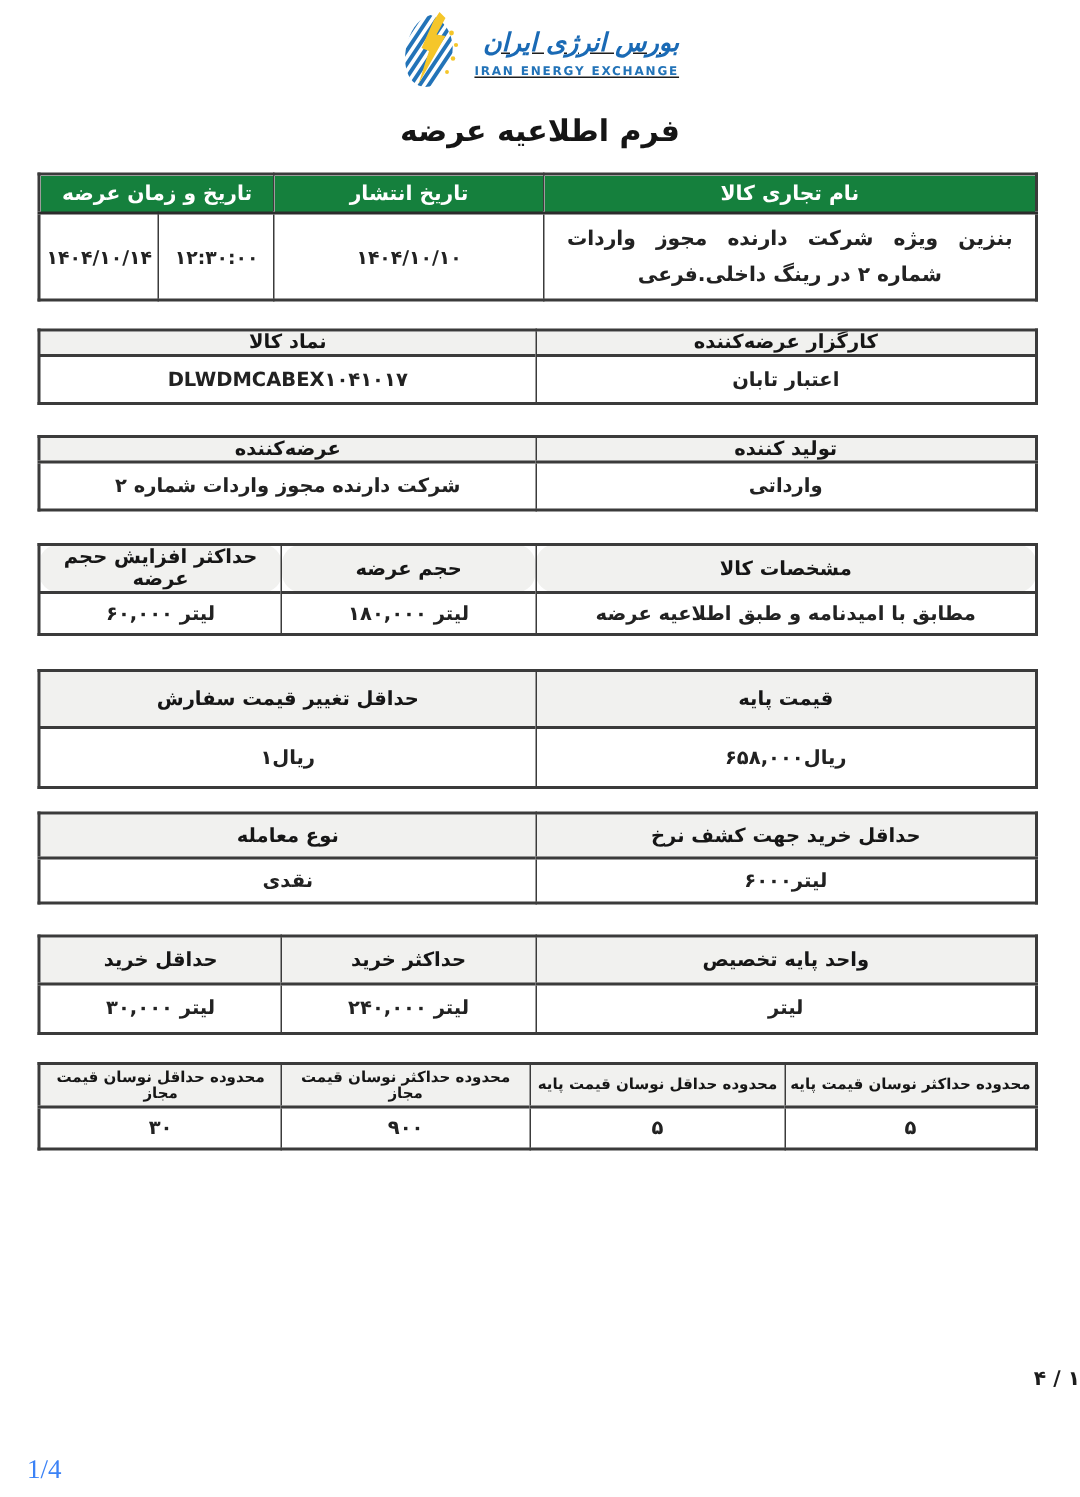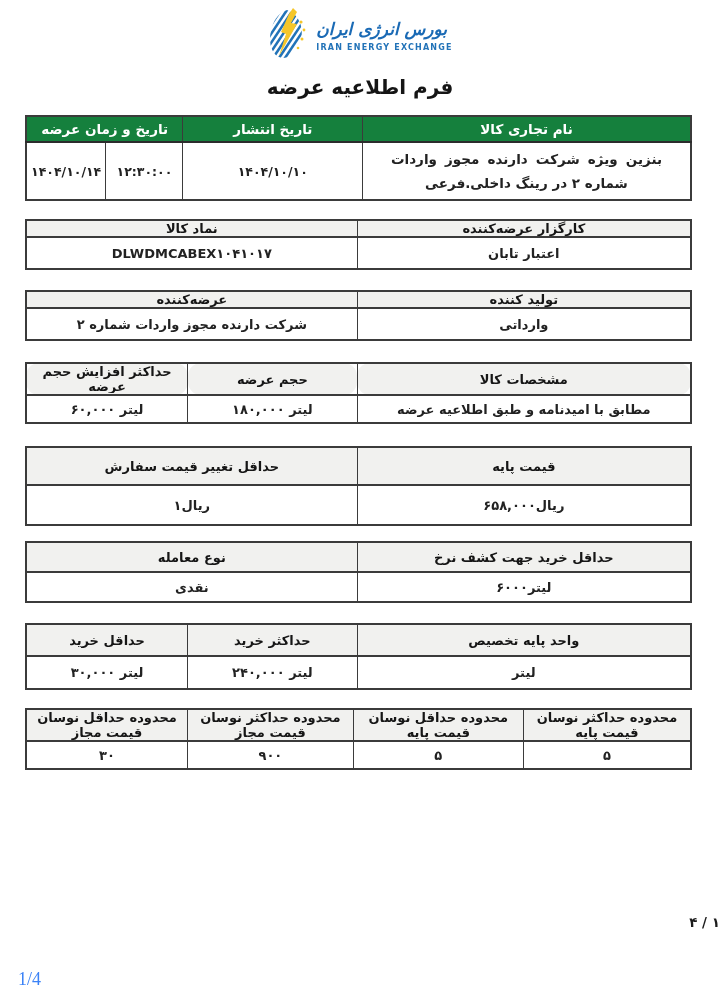--- a/index.html
+++ b/index.html
@@ -10,21 +10,21 @@
     position: relative;
     direction: rtl;
   }
   .page { padding-top: 6px; }
 
   
   .logo-wrap {
     display: flex; flex-direction: row; justify-content: center;
     align-items: center; gap: 9px; height: 58px;
   }
-  .logo-texts { text-align: left; }
+  .logo-texts { text-align: right; text-decoration: underline; }
   .logo-fa {
     color: #1a6ab5; font-size: 17px; font-weight: bold; font-style: italic;
     line-height: 20px; letter-spacing: 1px;
   }
   .logo-en {
     color: #2273b8; font-size: 8px; font-weight: bold;
     letter-spacing: 1.2px; margin-top: 4px; direction: ltr;
   }
   .logo-icon svg { display: block; }
 
@@ -50,40 +50,40 @@
     border-bottom-width: 2.5px;
   }
   td { font-weight: bold; color: #222; }
 
   
   .t1 th { background: #15803d; color: #ffffff; font-size: 13.5px; border-bottom-color: #2c2c2c; }
   .t1 th { height: 26px; }
   .t1 td { height: 53px; }
   .t1 .product-cell {
     text-align: justify; text-align-last: center;
-    padding: 4px 28px; line-height: 24px; font-size: 13.5px;
+    padding: 4px 15px; line-height: 24px; font-size: 13.5px;
   }
   .t1 td.num { font-size: 12.5px; }
 
   .t2 th, .t3 th { height: 14px; }
   .t2 td, .t3 td { height: 32px; }
 
   .t4 th { height: 30px; border-radius: 13px; }
   .t4 td { height: 28px; }
 
   .t5 th { height: 38px; }
   .t5 td { height: 40px; }
 
   .t6 th { height: 30px; }
   .t6 td { height: 30px; }
 
   .t7 th { height: 32px; }
   .t7 td { height: 33px; }
 
-  .t8 th { height: 29px; font-size: 13px; padding: 0 1px; }
+  .t8 th { height: 29px; font-size: 10px; padding: 0 1px; }
   .t8 td { height: 28px; }
 
   .gap18 { margin-bottom: 18px; }
   .gap20 { margin-bottom: 20px; }
   .gap21 { margin-bottom: 21px; }
   .gap22 { margin-bottom: 22px; }
   .gap15 { margin-bottom: 15px; }
 
   
   .page-num-fa {

